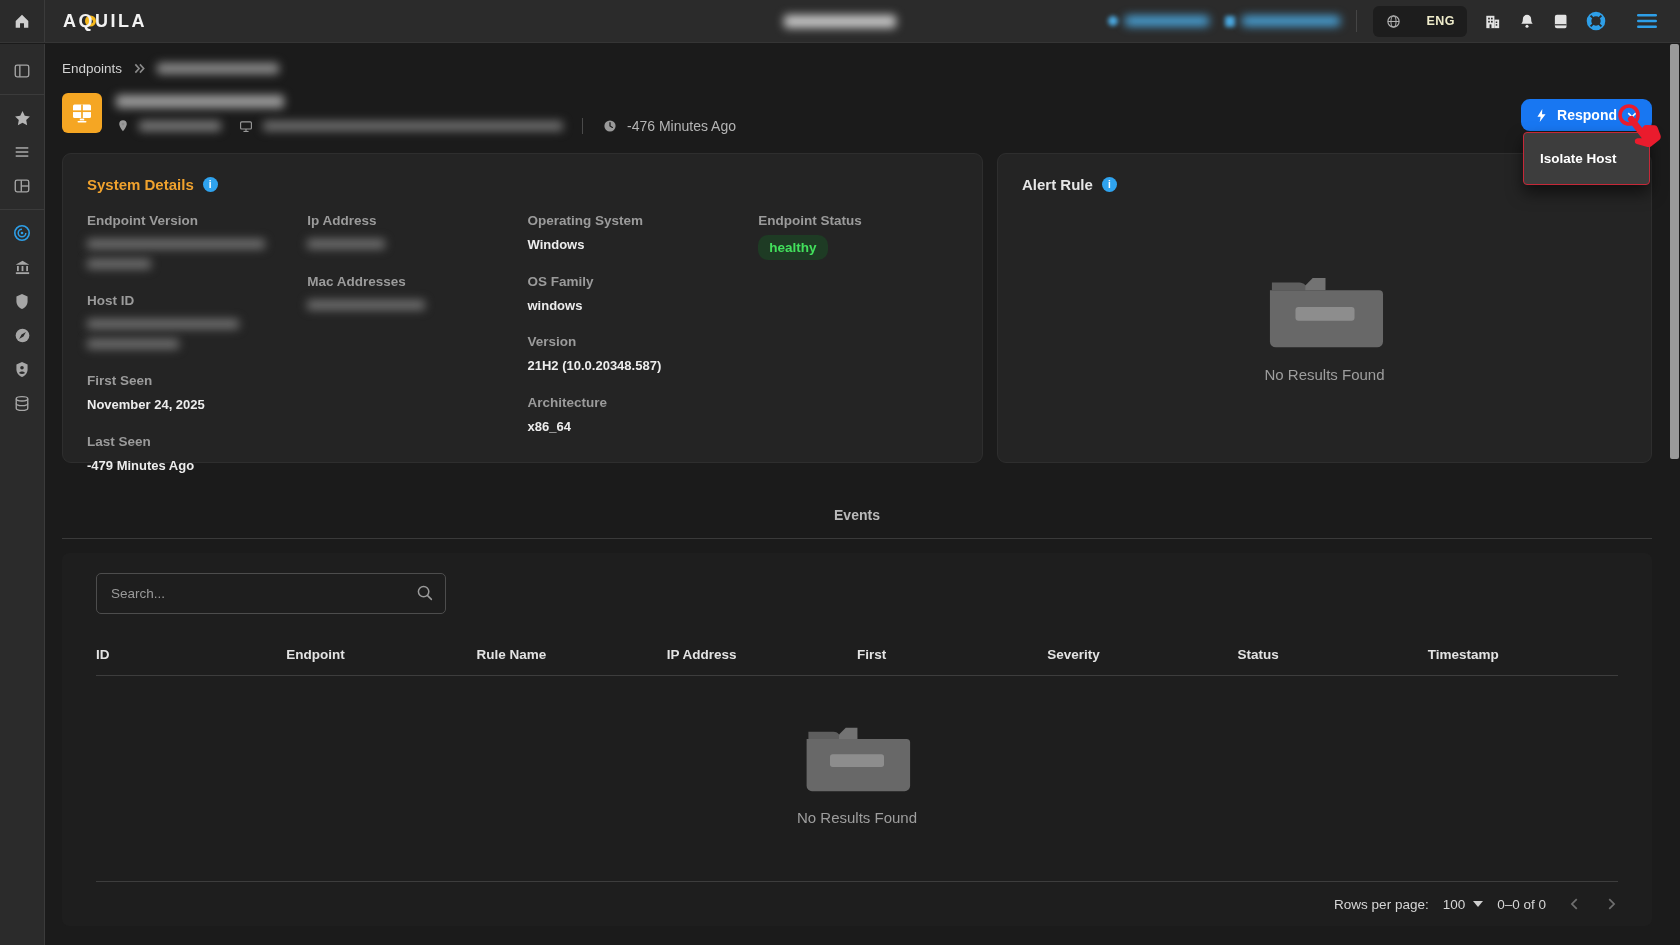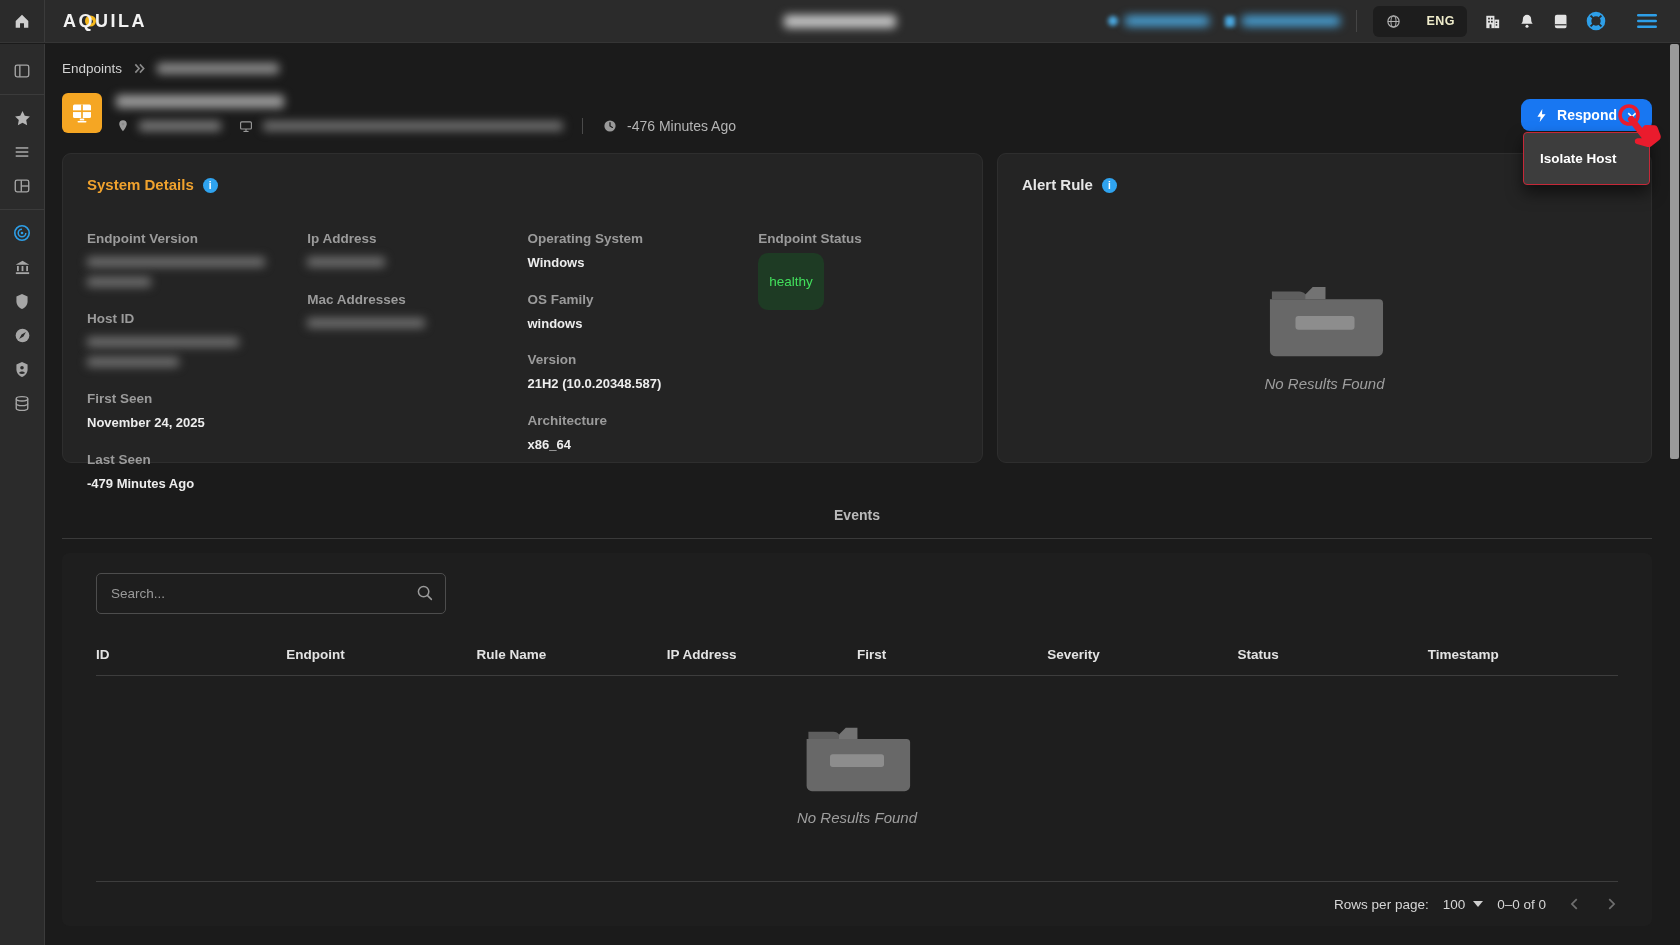--- a/index.html
+++ b/index.html
@@ -62,36 +62,36 @@
   }
   .respond-menu{
     position:absolute; right:2px; top:33px; width:127px; background:#3d3d3d;
     border:1px solid #c62838; border-radius:4px; box-shadow:0 8px 16px rgba(0,0,0,.55); z-index:5;
   }
   .respond-menu-item{ padding:18px 16px; font-size:13.5px; font-weight:600; color:#ffffff; cursor:pointer; }
   .cursor-overlay{ position:absolute; right:-22px; top:2px; z-index:6; pointer-events:none;}
   
   .cards-row{ margin-top:19px; display:flex; gap:14px; height:310px; }
   .card{ background:#242424; border:1px solid #2e2e2e; border-radius:9px; padding:22px 24px; }
-  .card-title-row{ display:flex; align-items:flex-end; gap:9px; margin-bottom:38px;}
+  .card-title-row{ display:flex; align-items:center; gap:9px; margin-bottom:20px;}
   .card-title{ font-size:15px; font-weight:700; }
   .card-title.orange{ color:#f0a22e; }
   .info-dot{ width:15px; height:15px; border-radius:50%; background:#2fa3ef; color:#fff; font-size:10px;
     font-weight:700; display:flex; align-items:center; justify-content:center; cursor:pointer;}
   .info-dot::after{ content:"i"; }
   .sysdetails{ width:921px; }
   .sd-grid{ display:grid; grid-template-columns:1fr 1fr 1.05fr .95fr; column-gap:10px;}
   .field{ margin-bottom:19px; }
   .field-label{ color:#9b9b9b; font-size:13.5px; font-weight:700; margin-bottom:7px;}
   .field-value{ color:#ededed; font-size:13px; font-weight:700; line-height:1.5;}
-  .badge-healthy{ display:inline-block; background:#1e3b24; color:#42e05c; font-size:13.5px; font-weight:400;
-    padding:21px 11px; border-radius:10px; }
+  .badge-healthy{ display:inline-block; background:#1e3b24; color:#42e05c; font-size:13.5px; font-weight:700;
+    padding:5px 11px; border-radius:10px; }
   .alertrule{ flex:1; display:flex; flex-direction:column;}
   .empty-state{ flex:1; display:flex; flex-direction:column; align-items:center; justify-content:center; gap:16px;}
-  .empty-text{ color:#9e9e9e; font-size:15px;font-style:italic; }
+  .empty-text{ color:#9e9e9e; font-size:15px; }
   
   .tabs{ margin-top:44px; display:flex; border-bottom:1px solid #3a3a3a;}
   .tab{ flex:1; text-align:center; padding-bottom:15px; font-size:14px; font-weight:700; cursor:pointer; position:relative; color:#b9b9b9;}
   .tab.active{ color:#2e9fe8; }
   .tab.active::after{ content:""; position:absolute; left:0; right:0; bottom:-2px; height:3px; background:#2e9fe8; border-radius:2px;}
   
   .panel{ margin-top:14px; background:#1e1e1e; border-radius:7px; padding:20px 34px 0 34px; height:373px; }
   .search-box{ position:relative; width:350px; }
   .search-input{
     width:100%; height:41px; background:transparent; border:1px solid #4d4d4d; border-radius:5px;

